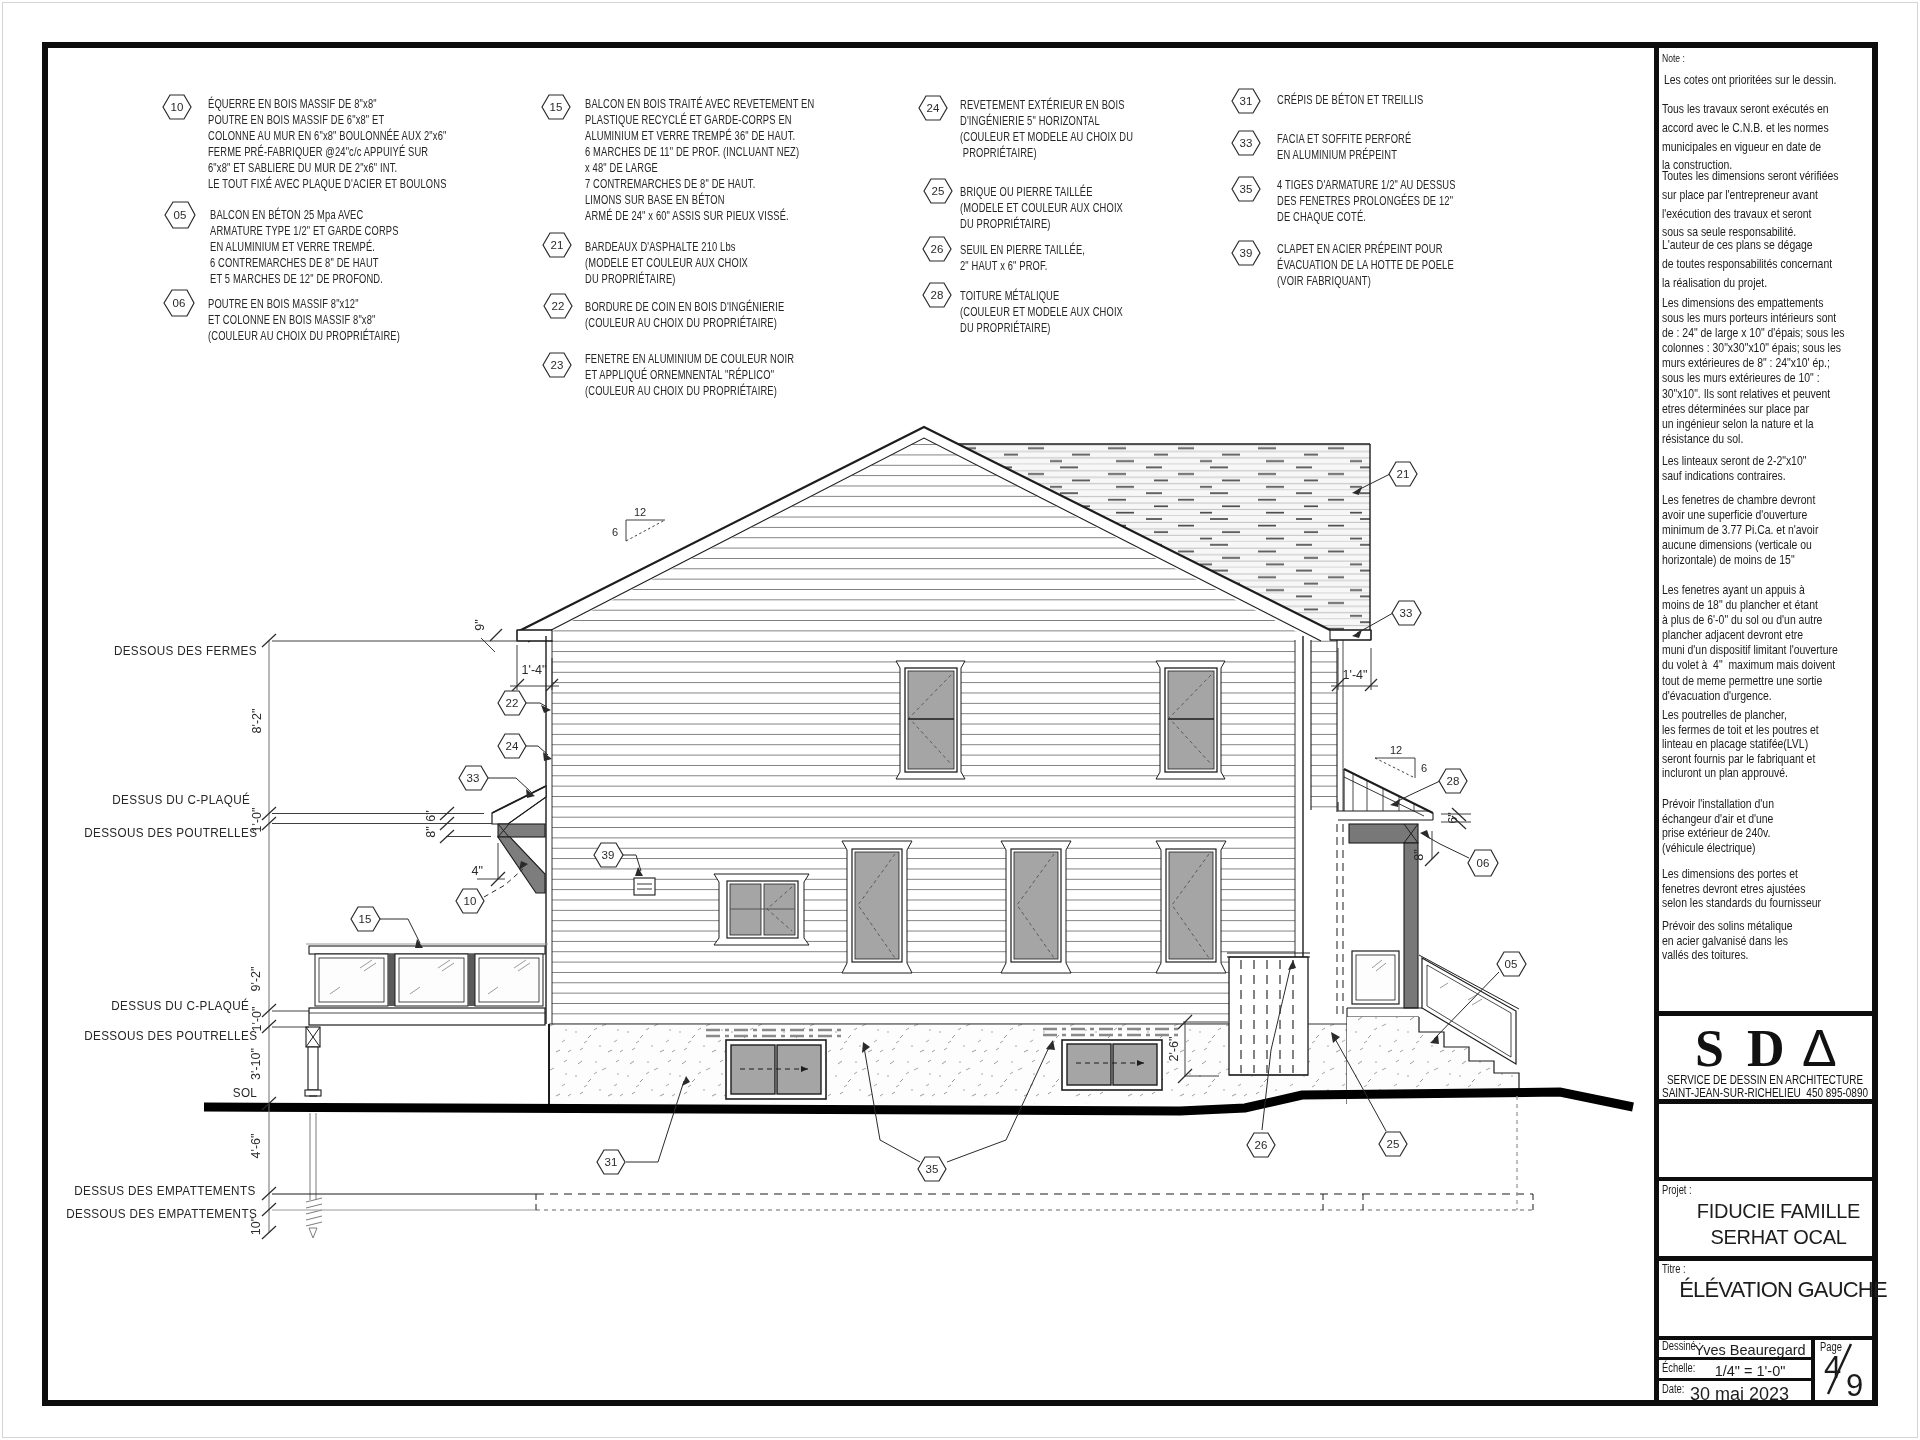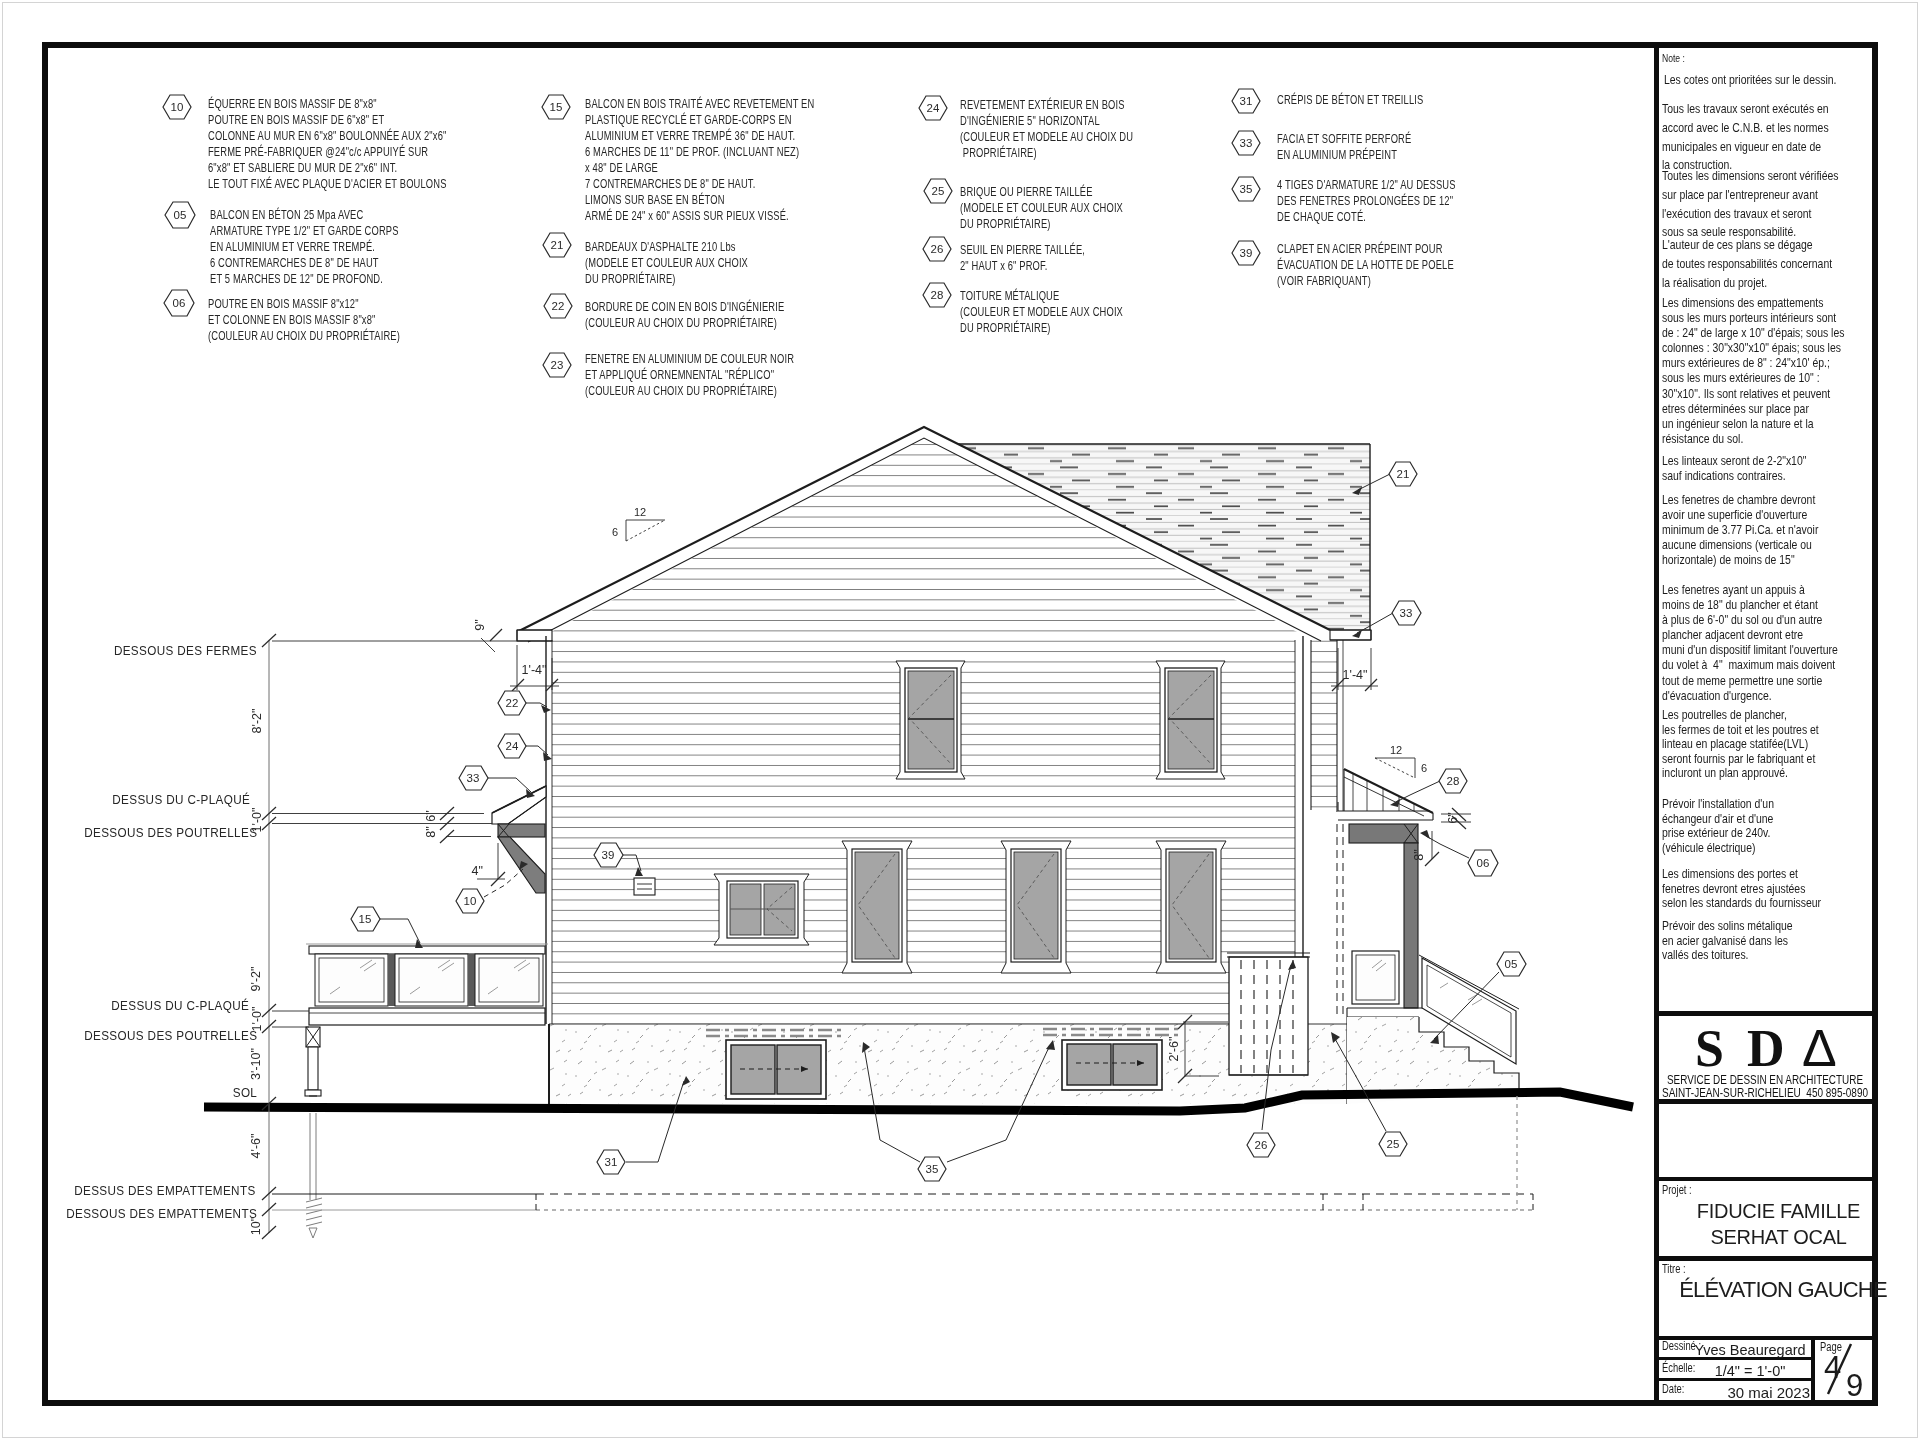--- a/index.html
+++ b/index.html
@@ -845,21 +845,21 @@
 <div class="sbp" style="left:1662px;top:1262px;font-size:12px;">Titre :</div>
 <div class="abs nw" style="left:1659px;top:1277px;width:248px;text-align:center;font-size:22px;letter-spacing:-0.8px;">ÉLÉVATION GAUCHE</div>
 
 <div class="sbp" style="left:1662px;top:1339px;font-size:12px;">Dessiné :</div>
 <div class="abs nw" style="left:1690px;top:1342px;width:120px;text-align:center;font-size:14.5px;">Yves Beauregard</div>
 
 <div class="sbp" style="left:1662px;top:1361px;font-size:12px;">Échelle:</div>
 <div class="abs nw" style="left:1690px;top:1363px;width:120px;text-align:center;font-size:14.5px;">1/4" = 1'-0"</div>
 
 <div class="sbp" style="left:1662px;top:1382px;font-size:12px;">Date:</div>
-<div class="abs nw" style="left:1690px;top:1384px;width:120px;text-align:right;font-size:15px;">30 mai 2023</div>
+<div class="abs nw" style="left:1690px;top:1384px;width:120px;text-align:left;font-size:18px;">30 mai 2023</div>
 
 <div class="sbp" style="left:1820px;top:1340px;font-size:12px;">Page</div>
 <div class="abs" style="left:1815px;top:1336px;width:63px;height:68px;">
   <svg width="63" height="68" viewBox="0 0 63 68">
     <text x="9" y="42" font-family="Liberation Sans, sans-serif" font-size="31px" fill="#1c1c1c">4</text>
     <line x1="13" y1="58" x2="36" y2="8" stroke="#1c1c1c" stroke-width="2.4"></line>
     <text x="31" y="60" font-family="Liberation Sans, sans-serif" font-size="31px" fill="#1c1c1c">9</text>
   </svg>
 </div>
 

